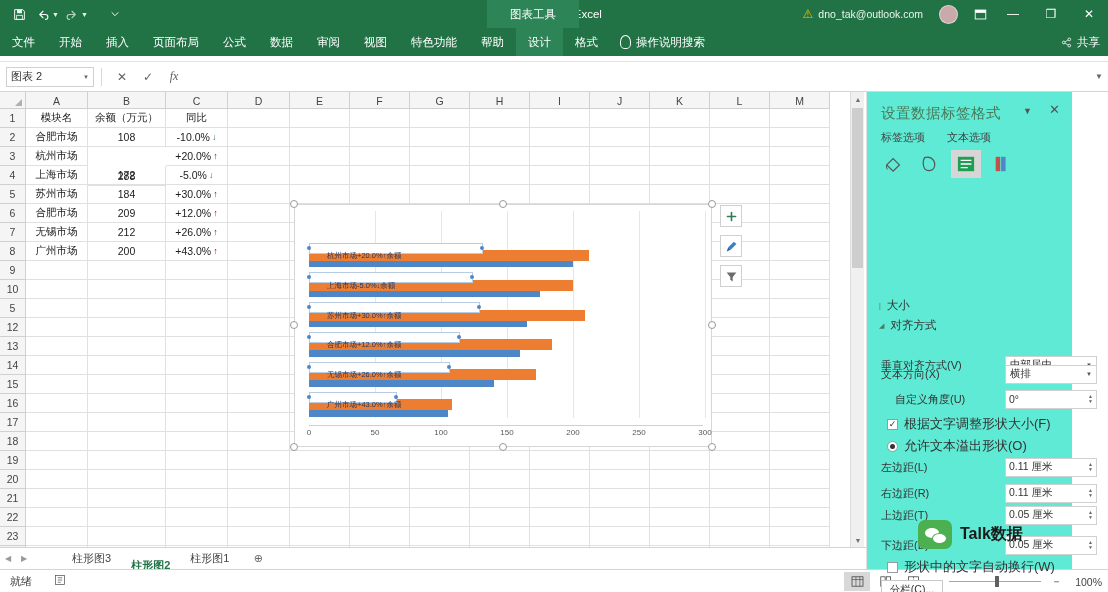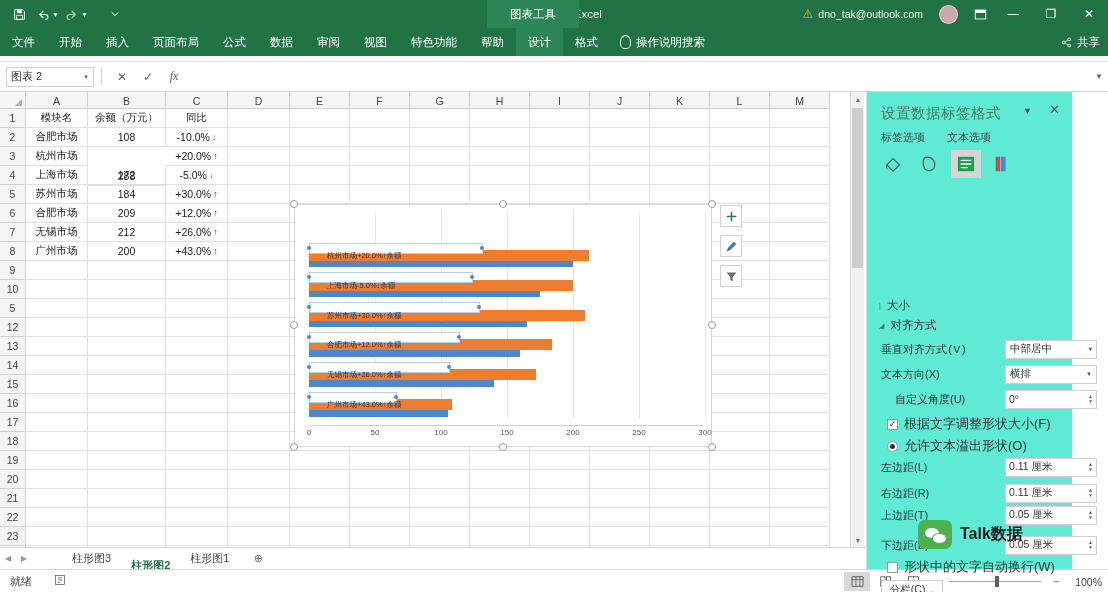--- a/index.html
+++ b/index.html
@@ -1061,21 +1061,21 @@
 
     <div class="sect-head" style="top:206px;">
       <span class="tri">|</span>
       <span>大小</span>
     </div>
     <div class="sect-head" style="top:226px;">
       <span class="tri">◢</span>
       <span>对齐方式</span>
     </div>
 
-    <div class="row" style="top:246px;font-family:Liberation Mono, monospace;">
+    <div class="row" style="top:262px;">
       <span class="rlabel">垂直对齐方式(V)</span>
       <div class="combo">
         <span>中部居中</span>
         <span class="cv">▼</span>
       </div>
     </div>
     <div class="row" style="top:271px;">
       <span class="rlabel">文本方向(X)</span>
       <div class="combo">
         <span>横排</span>

